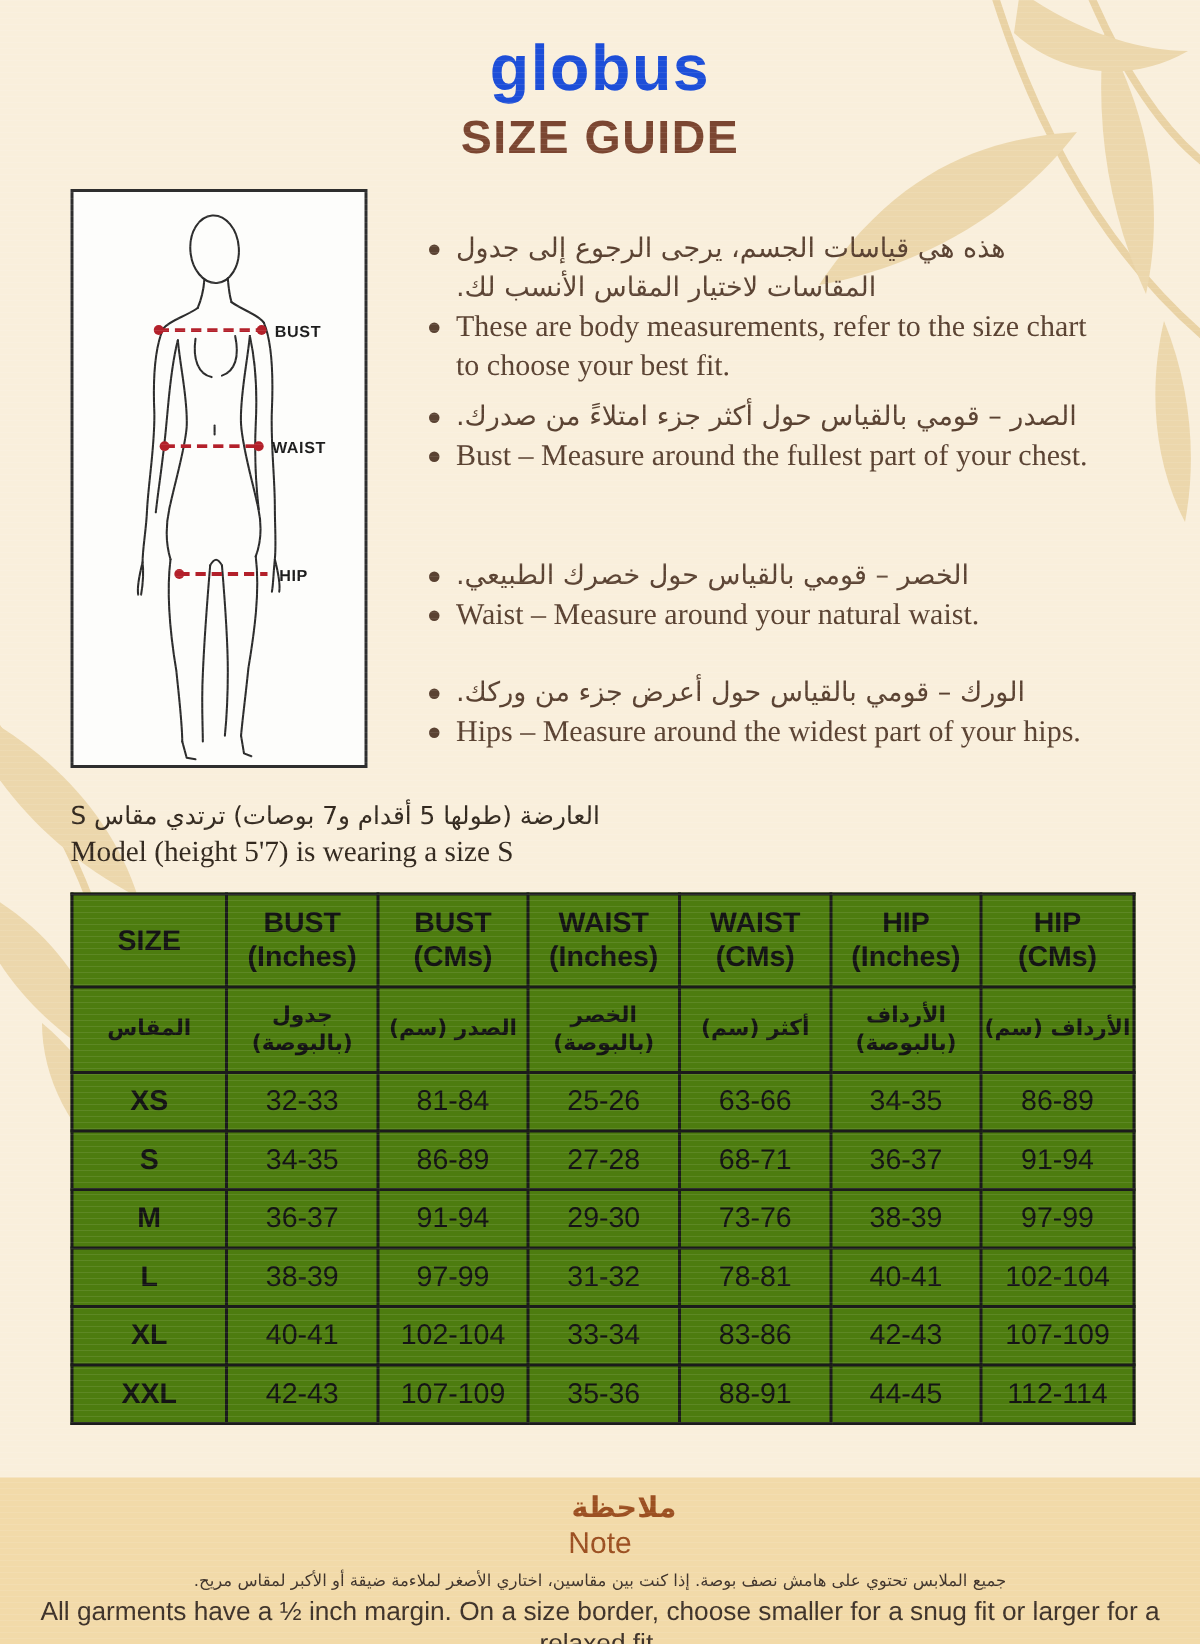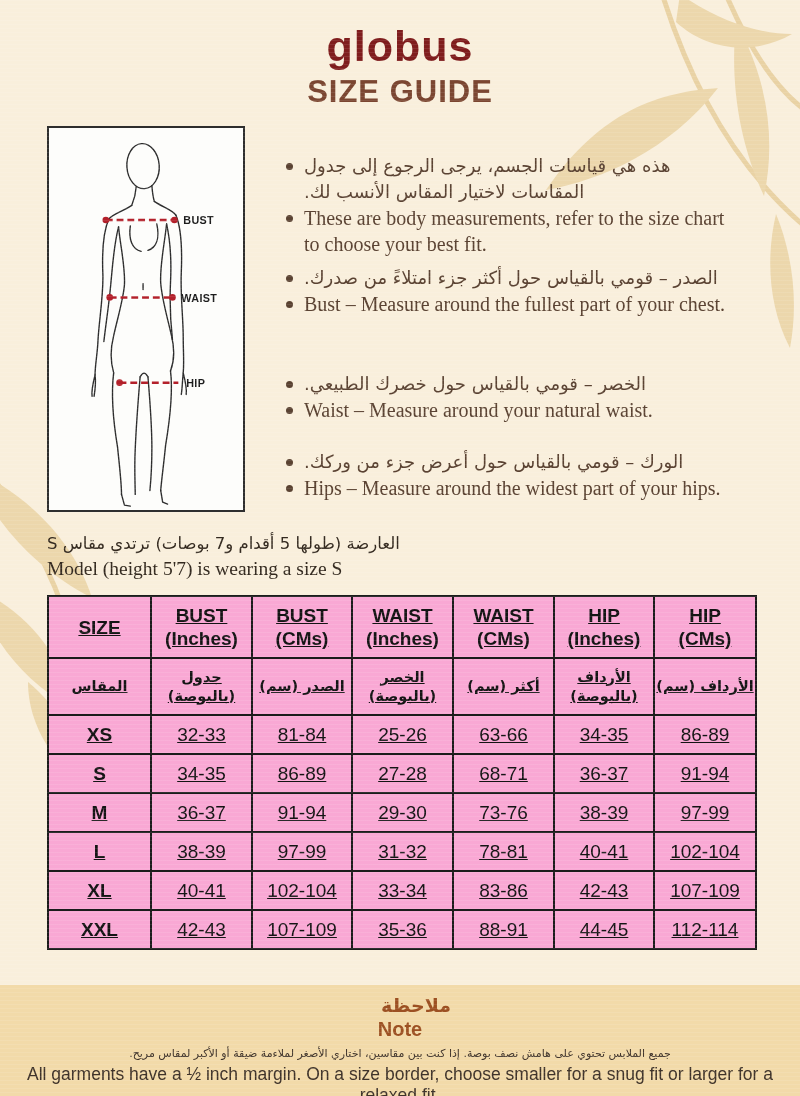--- a/index.html
+++ b/index.html
@@ -14,21 +14,21 @@
     background: repeating-linear-gradient(180deg, rgba(255,255,255,.18) 0 1px, rgba(0,0,0,0) 1px 4px);
     opacity:.5;
   }
   .deco { position:absolute; z-index:0; }
   .deco-tr { top:0; right:0; width:260px; height:380px; }
   .deco-left { top:438px; left:0; width:160px; height:350px; }
   .content { position:absolute; inset:0; z-index:1; }
 
   .logo {
     position:absolute; top:22px; left:0; width:100%; text-align:center;
-    font-size:43px; font-weight:600; letter-spacing:1px; color:#7f1d1d;
+    font-size:43px; font-weight:600; letter-spacing:1px; color:#1d4ed8;
   }
   .title {
     position:absolute; top:74px; left:0; width:100%; text-align:center;
     font-size:31px; font-weight:bold; letter-spacing:1px; color:#7b4631;
   }
 
   .figure-box {
     position:absolute; left:47px; top:126px; width:198px; height:386px;
     background:#fdfdfb; border:2px solid #2e2e2e;
   }
@@ -45,36 +45,36 @@
   .b-ar { font-family:"DejaVu Sans",sans-serif; font-size:18px; line-height:26px; direction:rtl; text-align:left; flex:1; }
   .b-en { font-family:"Liberation Serif",serif; font-size:20px; line-height:26px; flex:1; }
 
   .model { position:absolute; left:47px; top:532px; color:#33291f; }
   .model .ar { display:block; font-family:"DejaVu Sans",sans-serif; font-size:16.5px; line-height:24px; direction:rtl; text-align:left; }
   .model .en { display:block; font-family:"Liberation Serif",serif; font-size:19.5px; line-height:25px; }
 
   table.size-table {
     position:absolute; left:47px; top:595px; width:708px;
     border-collapse:collapse; table-layout:fixed;
-    background:#f9a8d4; color:#141414; text-align:center;text-decoration:underline;
+    background:#4d7c0f; color:#141414; text-align:center;
   }
   .size-table th, .size-table td { border:2px solid #1b1b1b; padding:0; vertical-align:middle; }
   .size-table thead tr.enh th { height:62px; font-size:19px; font-weight:bold; line-height:23px; }
   .size-table thead tr.arh th { height:57px; font-size:14.5px; font-weight:bold; line-height:19px; font-family:"DejaVu Sans",sans-serif; direction:rtl; }
   .size-table tbody td { height:39px; font-size:19px; }
   .size-table tbody td.size { font-weight:bold; }
   .size-table span { display:block; }
   .size-table span:empty { display:none; }
 
   .note-band {
     position:absolute; left:0; top:985px; width:800px; height:111px;
     background:#f2daa9; text-align:center; color:#3f332a;
   }
   .note-h-ar { font-family:"DejaVu Sans",sans-serif; font-weight:bold; font-size:19px; color:#9c5022; padding-top:9px;padding-left:32px; }
-  .note-h-en { font-weight:bold; font-size:20px; color:#9c5022; margin-top:2px; }
+  .note-h-en { font-weight:normal; font-size:20px; color:#9c5022; margin-top:2px; }
   .note-ar { font-family:"DejaVu Sans",sans-serif; font-size:11px; margin-top:6px; direction:rtl; }
   .note-en { font-size:17.5px; margin-top:4px; }
 </style>
 </head>
 <body>
 
 <div class="page">
 
   <svg class="deco deco-tr" viewBox="0 0 260 380" aria-hidden="true">
     <g fill="none" stroke="#e9d2a4" stroke-width="5">

